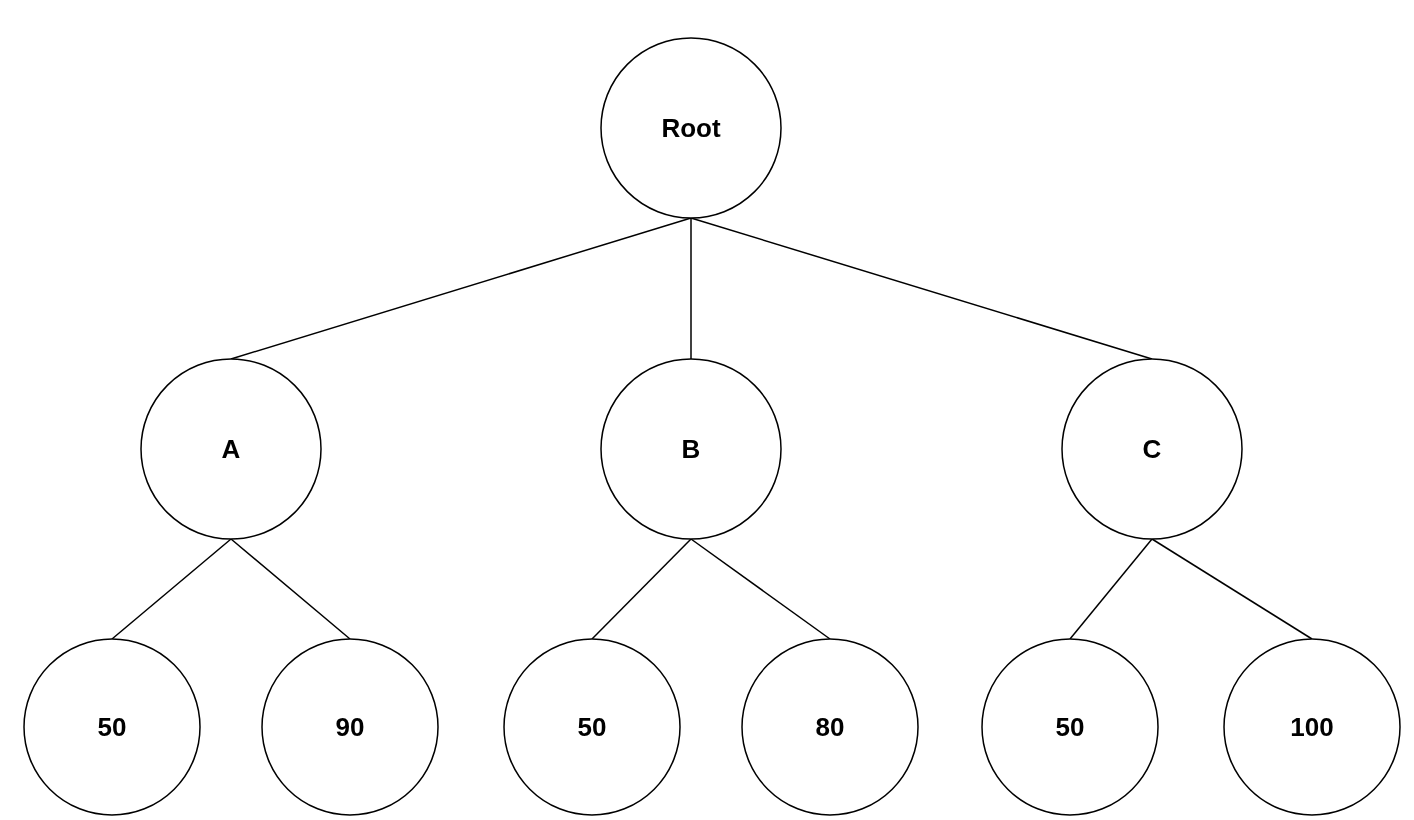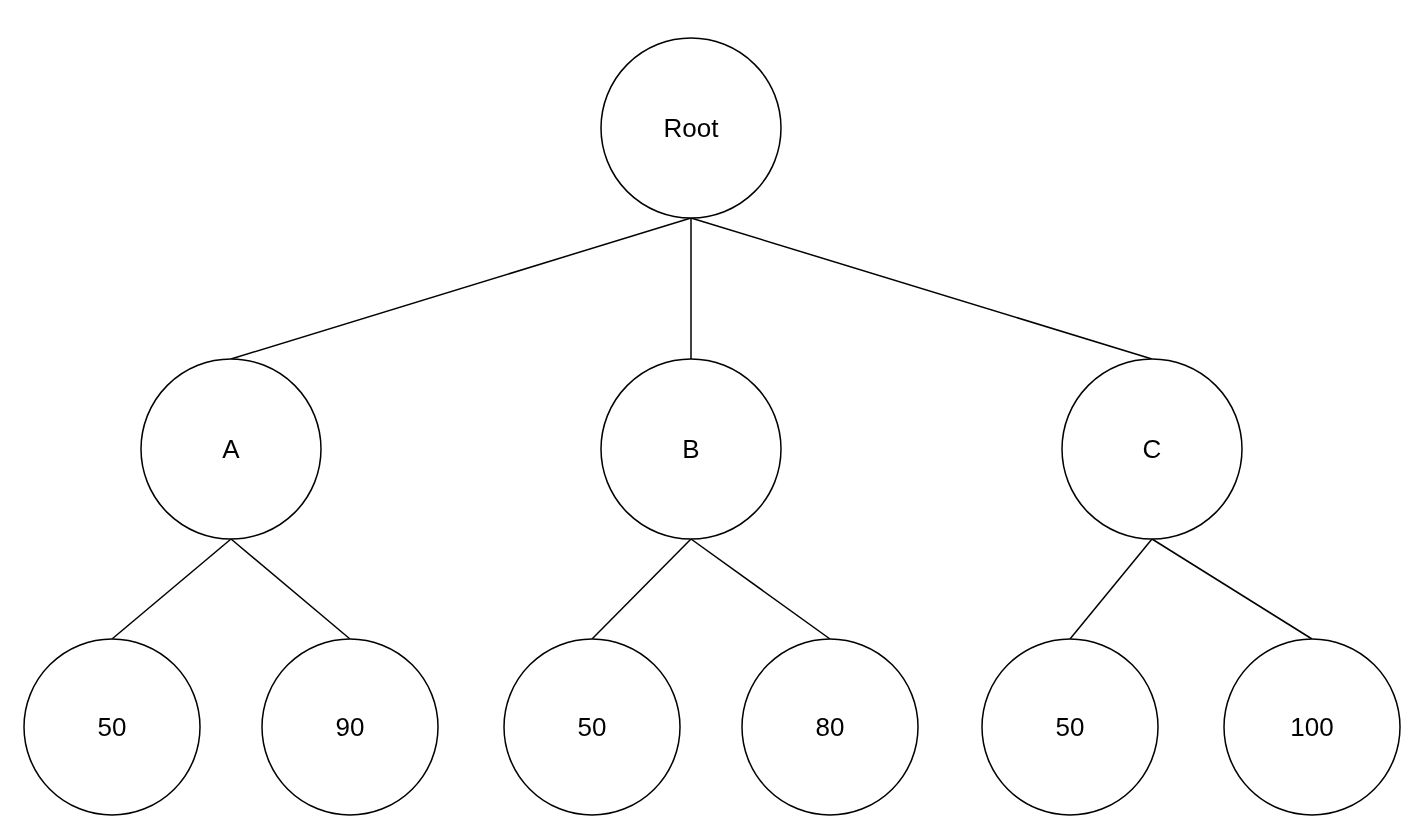--- a/index.html
+++ b/index.html
@@ -8,20 +8,21 @@
     background: #ffffff;
     width: 1414px;
     height: 820px;
     overflow: hidden;
   }
   .canvas {
     position: relative;
     width: 1414px;
     height: 820px;
     background: #ffffff;
+    font-weight: bold;
   }
   svg {
     display: block;
   }
   .tree-edge {
     fill: none;
   }
   .tree-node-circle {
     
   }

